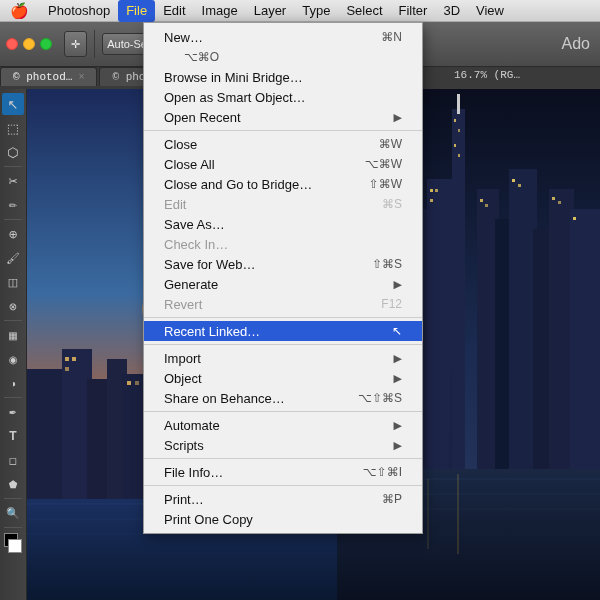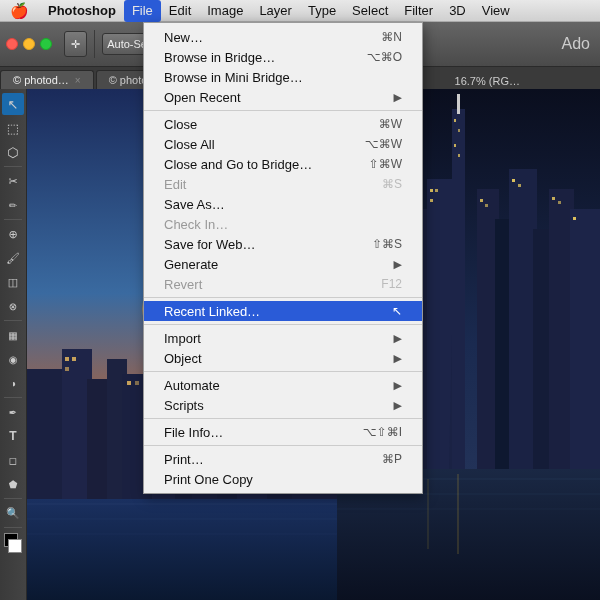--- a/index.html
+++ b/index.html
@@ -37,25 +37,25 @@
       height: 22px;
       display: flex;
       align-items: center;
       font-size: 13px;
       color: #111;
       cursor: default;
       white-space: nowrap;
     }
     .menubar-item.active {
       background: #2a5bd7;
-      color: #e5e5e5;
+      color: #fde047;
       border-radius: 3px;
     }
     .menubar-item.bold {
-      font-weight: bold;
+      font-weight: normal;
     }
 
     
     .dropdown {
       position: absolute;
       top: 22px;
       left: 143px;
       width: 280px;
       background: #f0f0f0;
       border: 1px solid #999;
@@ -161,21 +161,22 @@
 
     
     .tabbar {
       position: absolute;
       top: 67px;
       left: 0;
       width: 600px;
       height: 22px;
       background: #3a3a3a;
       display: flex;
-      align-items: flex-end;
+      align-items: flex-start;
+      font-family: Liberation Mono, monospace;
     }
     .tab {
       height: 19px;
       padding: 0 12px;
       background: #4a4a4a;
       border: 1px solid #2a2a2a;
       border-bottom: none;
       border-radius: 3px 3px 0 0;
       display: flex;
       align-items: center;
@@ -331,21 +332,21 @@
 <div class="tabbar">
   <div class="tab active">
     <span style="font-size:11px;">© photod…</span>
     <span class="tab-close">×</span>
   </div>
   <div class="tab">
     <span style="font-size:11px;">© photodun…</span>
     <span class="tab-close">×</span>
   </div>
 
-  <div style="position:absolute;right:80px;top:8px;color:#ccc;font-size:11px;">
+  <div style="position:absolute;right:80px;top:2px;color:#ccc;font-size:11px;">
     <span>16.7% (RG…</span>
   </div>
 </div>
 
 <div class="left-toolbar">
   <div class="tool-btn active">↖</div>
   <div class="tool-btn">⬚</div>
   <div class="tool-btn">⬡</div>
   <div class="tool-separator"></div>
   <div class="tool-btn" style="font-size:11px;">✂</div>
@@ -492,25 +493,27 @@
     </svg>
   </div>
 </div>
 
 <div class="dropdown">
   <div class="menu-item">
     <span>New…</span>
     <span class="shortcut">⌘N</span>
   </div>
   <div class="menu-item">
-    <span>Browse in Bridge…</span>
     <span class="shortcut">⌥⌘O</span>
   </div>
   <div class="menu-item">
     <span>Browse in Mini Bridge…</span>
+  </div>
+  <div class="menu-item">
+    <span>Open as Smart Object…</span>
   </div>
   <div class="menu-item">
     <span>Open Recent</span>
     <span class="arrow">▶</span>
   </div>
   <div class="menu-separator"></div>
   <div class="menu-item">
     <span>Close</span>
     <span class="shortcut">⌘W</span>
   </div>
@@ -552,20 +555,24 @@
   </div>
   <div class="menu-separator"></div>
   <div class="menu-item">
     <span>Import</span>
     <span class="arrow">▶</span>
   </div>
   <div class="menu-item">
     <span>Object</span>
     <span class="arrow">▶</span>
   </div>
+  <div class="menu-item">
+    <span>Share on Behance…</span>
+    <span class="shortcut">⌥⇧⌘S</span>
+  </div>
   <div class="menu-separator"></div>
   <div class="menu-item">
     <span>Automate</span>
     <span class="arrow">▶</span>
   </div>
   <div class="menu-item">
     <span>Scripts</span>
     <span class="arrow">▶</span>
   </div>
   <div class="menu-separator"></div>

